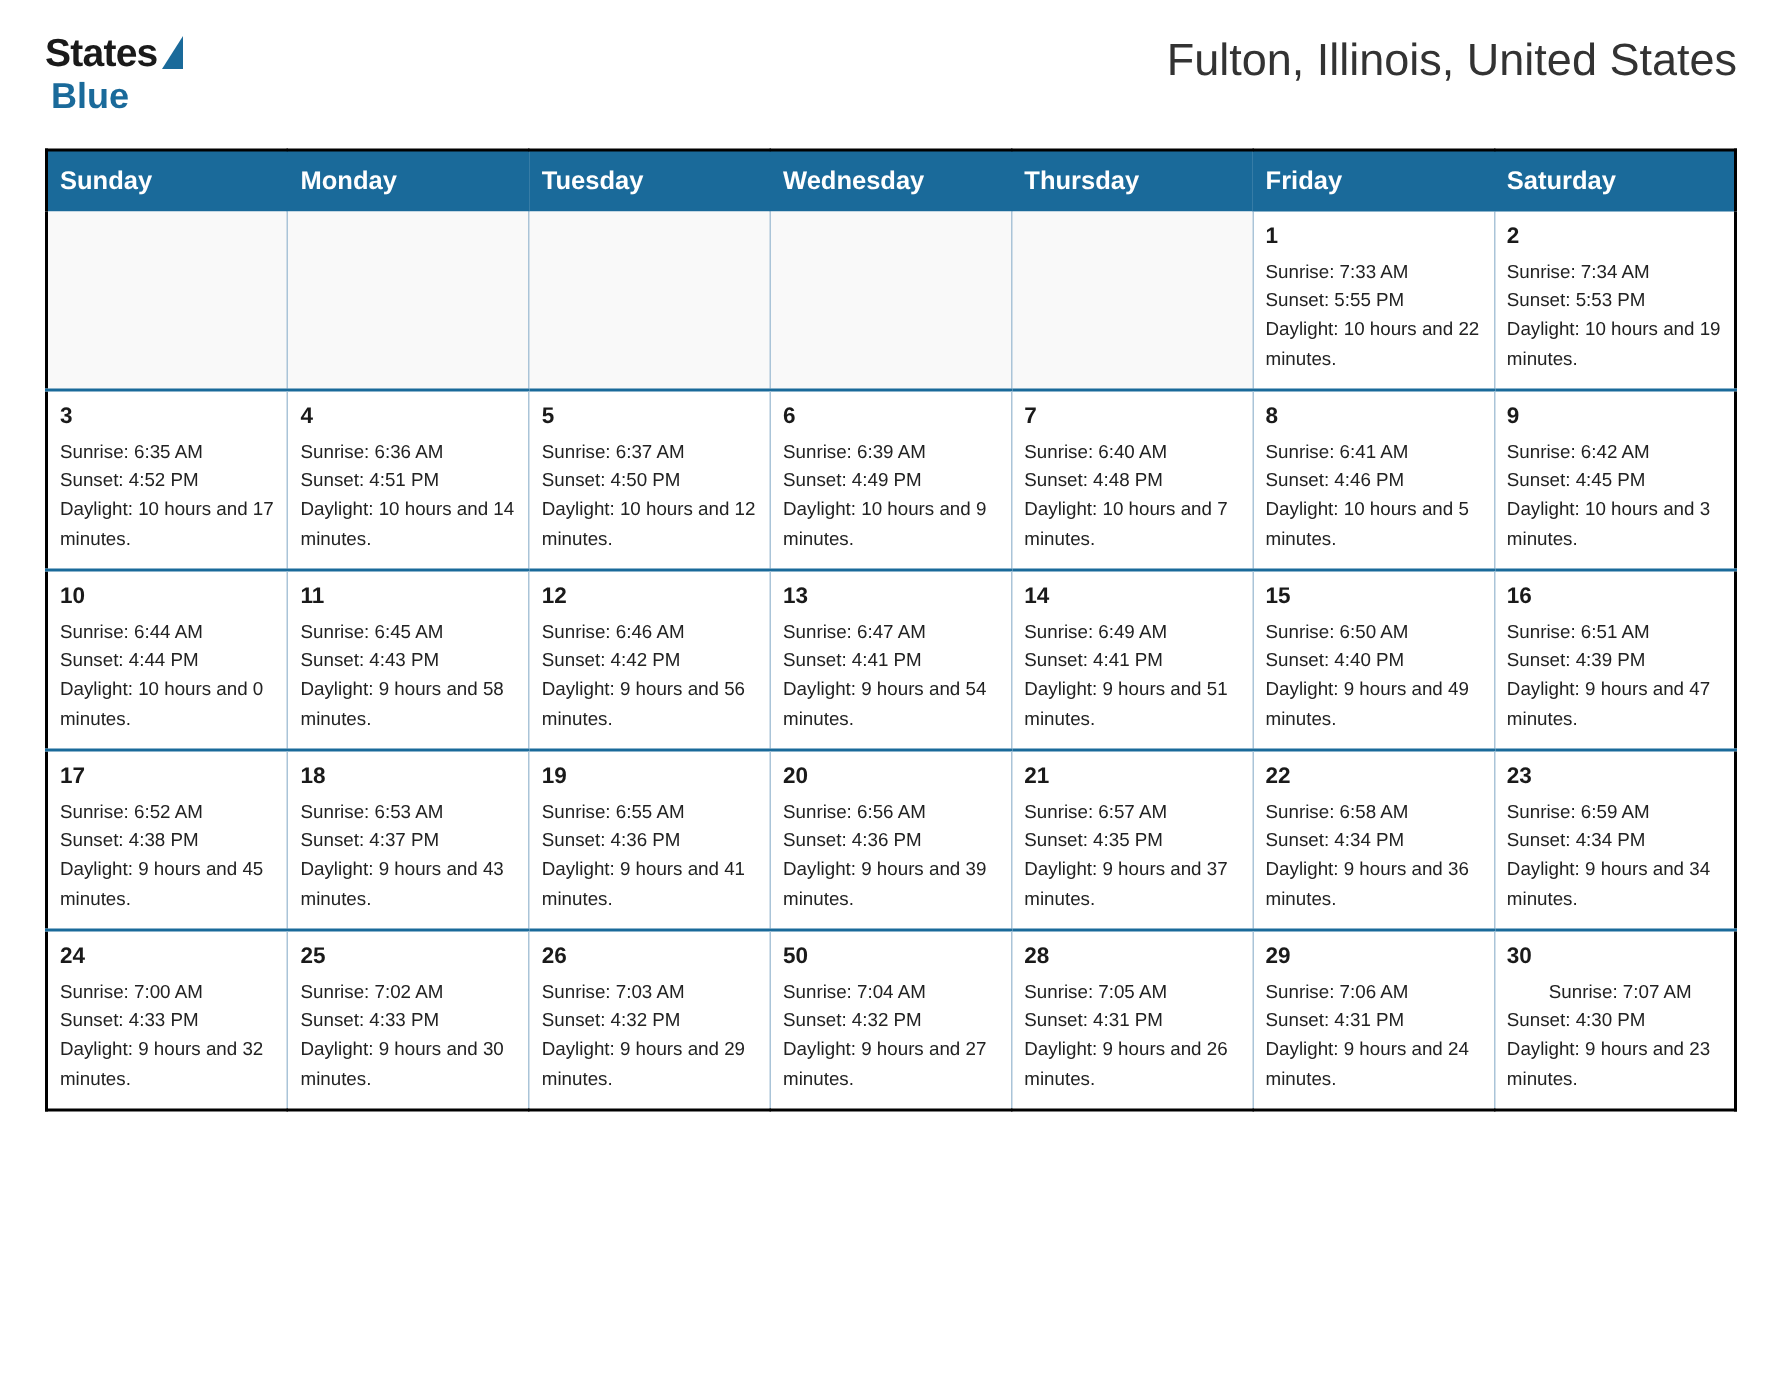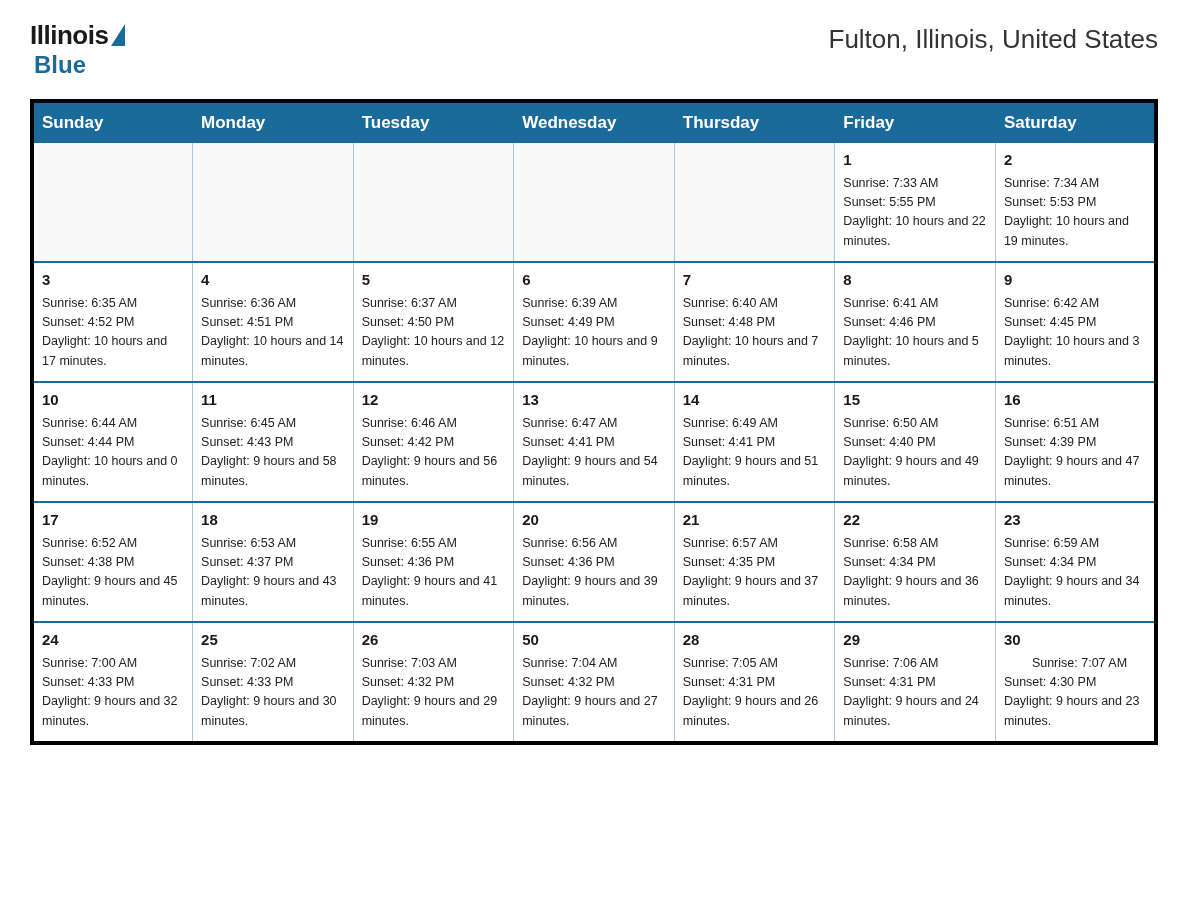--- a/index.html
+++ b/index.html
@@ -49,28 +49,28 @@
     .title-area {
       text-align: right;
     }
     .month-title {
       font-size: 52px;
       font-weight: normal;
       color: #1a1a1a;
       line-height: 1.1;
     }
     .location-title {
-      font-size: 26px;
+      font-size: 30px;
       color: #333;
       margin-top: 4px;
     }
     .calendar-table {
       width: 100%;
       border-collapse: collapse;
-      border: 4px solid #000000;
+      border: 2px solid #000000;
     }
     .calendar-table th {
       background-color: #1a6a9a;
       color: #fff;
       font-size: 17px;
       font-weight: bold;
       padding: 10px 8px;
       text-align: left;
       border-right: 1px solid #1a6a9a;
     }
@@ -108,21 +108,21 @@
     .empty-cell {
       background: #f9f9f9;
     }
   </style>
 </head>
 <body>
 
 <div class="header-area">
   <div class="logo">
     <div class="logo-top">
-      <span class="logo-general">Illinois</span>
+      <span class="logo-general">States</span>
       <div class="logo-triangle"></div>
     </div>
     <span class="logo-blue">Blue</span>
   </div>
   <div class="title-area">
     <div class="location-title">Fulton, Illinois, United States</div>
   </div>
 </div>
 
 <table class="calendar-table">

